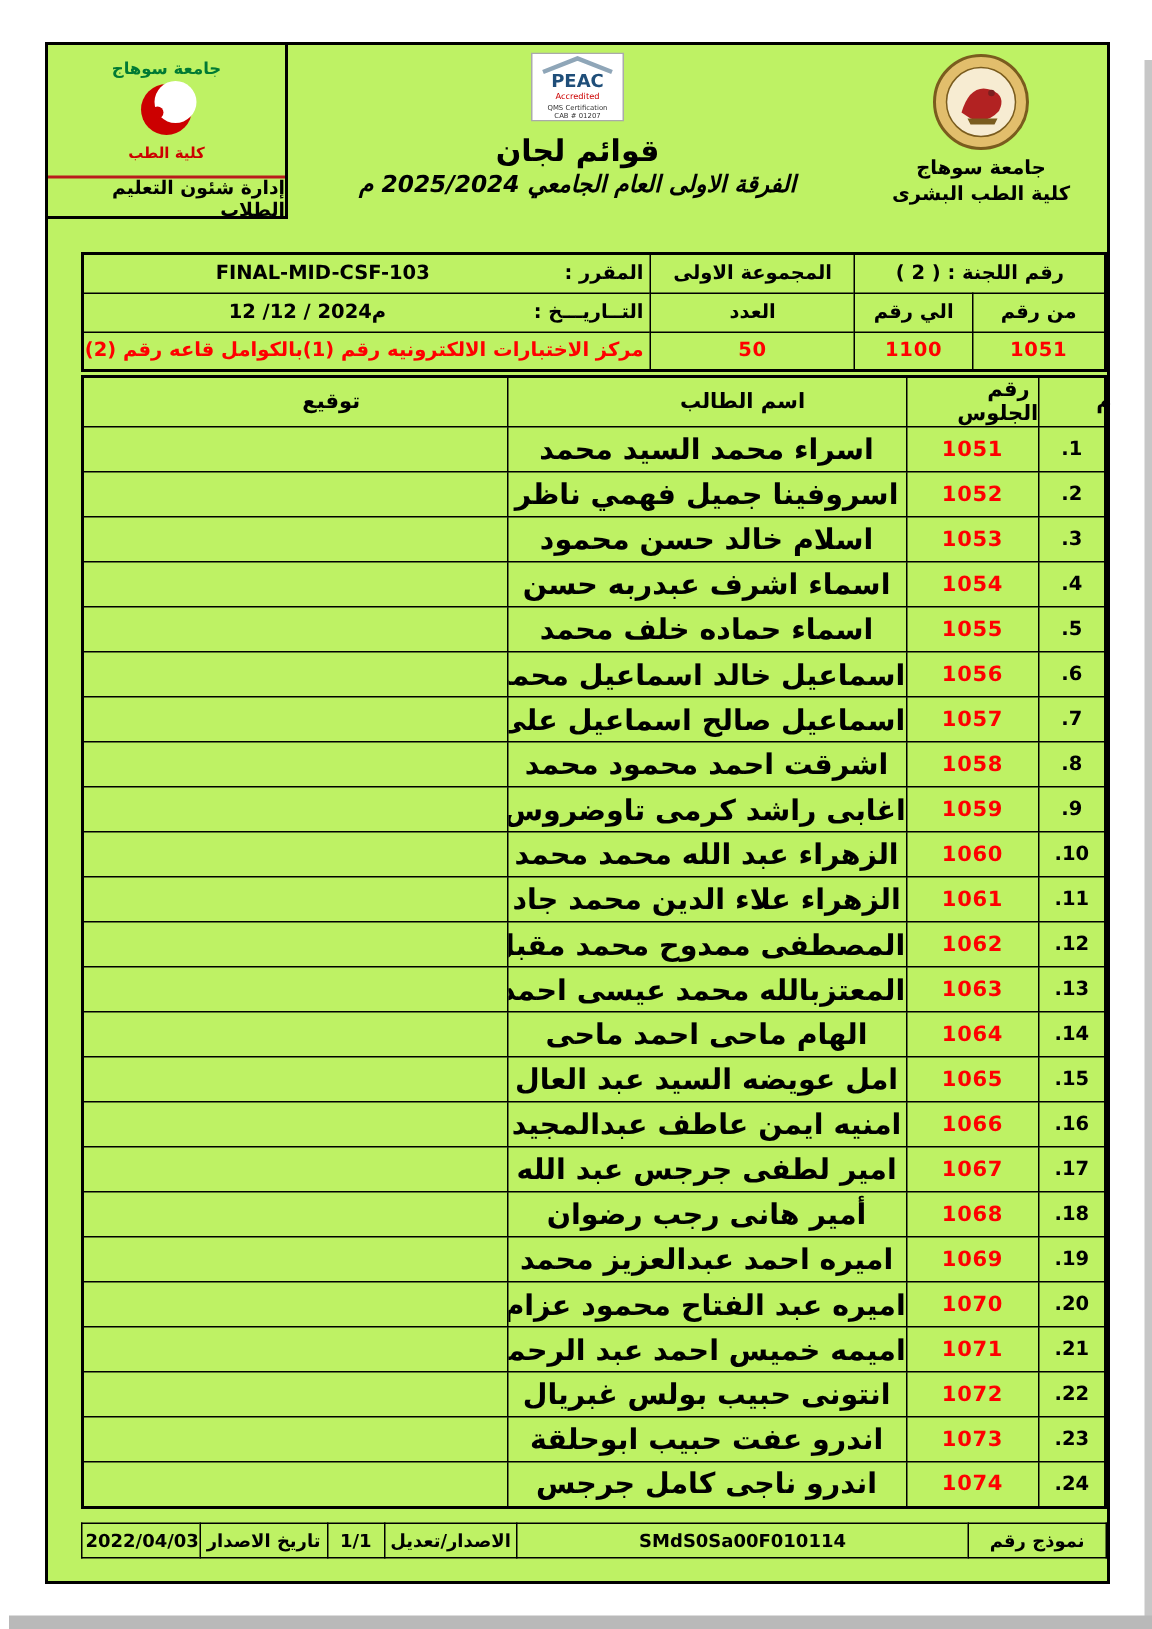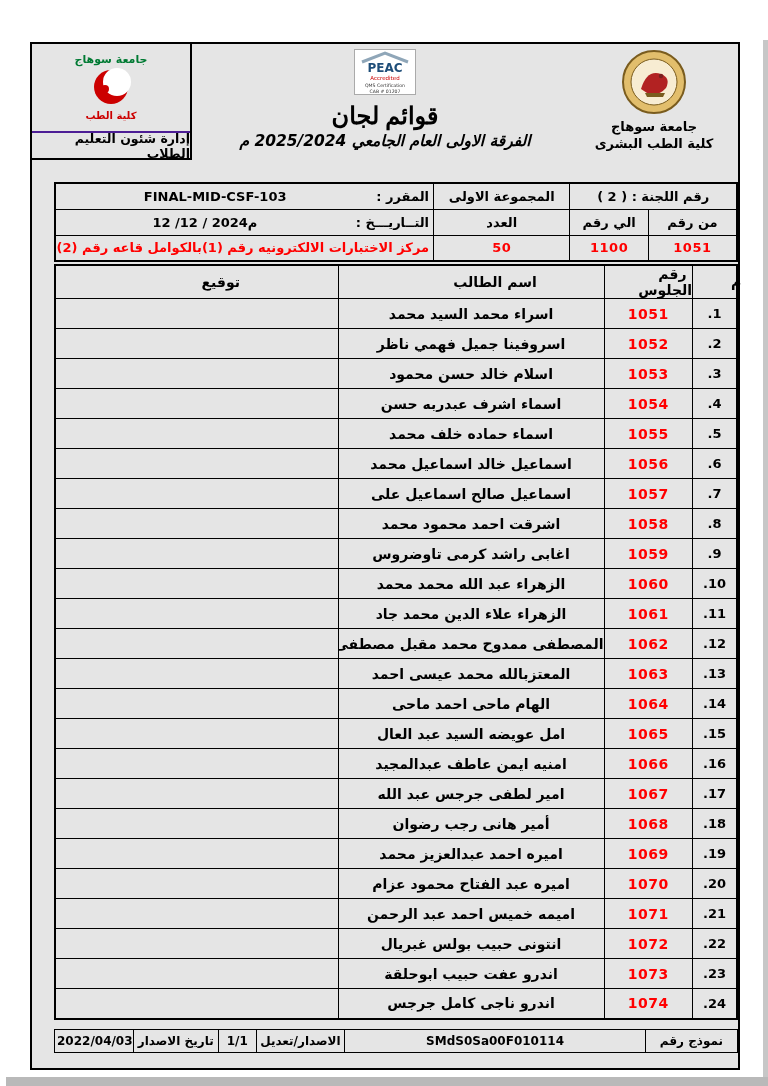--- a/index.html
+++ b/index.html
@@ -7,40 +7,40 @@
   body {
     width:768px; height:1086px; position:relative;
     font-family:"DejaVu Sans", sans-serif; color:#000;
     overflow:hidden;
   }
   .scan-edge-bottom { position:absolute; left:6px; right:0; bottom:0; height:9px; background:#b9b9b9; }
   .scan-edge-right  { position:absolute; top:40px; right:0; bottom:0; width:5px; background:#c7c7c7; }
 
   .frame {
     position:absolute; left:30px; top:28px; width:710px; height:1028px;
-    border:2px solid #000; background:#e5e5e5;margin-top:14px;
+    border:2px solid #000; background:#bef264;
   }
 
   
   .header { position:relative; height:138px; }
   .dept-box {
     position:absolute; left:0; top:0; width:160px; height:116px;
     border-right:2px solid #000; border-bottom:2px solid #000;
     display:flex; flex-direction:column;
   }
   .dept-logo { flex:1; display:flex; align-items:center; justify-content:center; }
   .dept-caption {
-    border-top:2px solid #4c1d95; height:27px; display:flex; align-items:center; justify-content:center;
+    border-top:2px solid #b91c1c; height:27px; display:flex; align-items:center; justify-content:center;
     font-weight:bold; font-size:12.5px; direction:rtl;
   }
   .univ-area { position:absolute; right:8px; top:5px; width:152px; text-align:center; direction:rtl; }
   .univ-name, .faculty-name { font-weight:bold; font-size:13px; line-height:1.3; }
   .center-area { position:absolute; left:168px; right:168px; top:5px; text-align:center; direction:rtl; }
   .logos-row { display:flex; justify-content:center; gap:48px; align-items:flex-start; direction:ltr; }
-  .doc-title { font-size:24px; font-weight:bold; margin-top:3px;font-family:Liberation Serif, serif; }
+  .doc-title { font-size:20px; font-weight:bold; margin-top:3px; }
   .doc-subtitle { font-size:15.5px; font-weight:bold; margin-top:2px;font-style:italic; }
 
   
   .tables-wrap { padding-left:22px; padding-right:0; }
   table { border-collapse:collapse; width:100%; direction:rtl; table-layout:fixed; }
   td, th { border:1px solid #000; vertical-align:middle; text-align:center; }
 
   
   .info-table { border:2px solid #000; }
   .info-table td { height:26px; font-weight:bold; font-size:13px; padding:0 4px; overflow:hidden; white-space:nowrap; }
@@ -50,21 +50,21 @@
   .red { color:var(--accent-red); }
   .num { font-size:15px; letter-spacing:0.5px; }
   .note { font-size:12.5px; }
 
   
   .main-table { border:2px solid #000; margin-top:2px; }
   .main-table th { height:28px; font-weight:bold; font-size:14px;padding-left:48px; }
   .main-table td { height:30px; overflow:hidden; white-space:nowrap; }
   td.serial-cell { font-weight:bold; font-size:13px; }
   td.seat-cell   { font-weight:bold; font-size:14px; color:var(--accent-red); letter-spacing:0.5px; }
-  td.name-cell   { font-weight:bold; font-size:14px; }
+  td.name-cell   { font-weight:bold; font-size:19px; }
 
   
   .footer-table { margin-top:9px; }
   .footer-table td { height:23px; font-weight:bold; font-size:12px; padding:0 2px; overflow:hidden; white-space:nowrap; }
 
   .ltr { direction:ltr; unicode-bidi:isolate; }
 </style>
 </head>
 <body>
 

